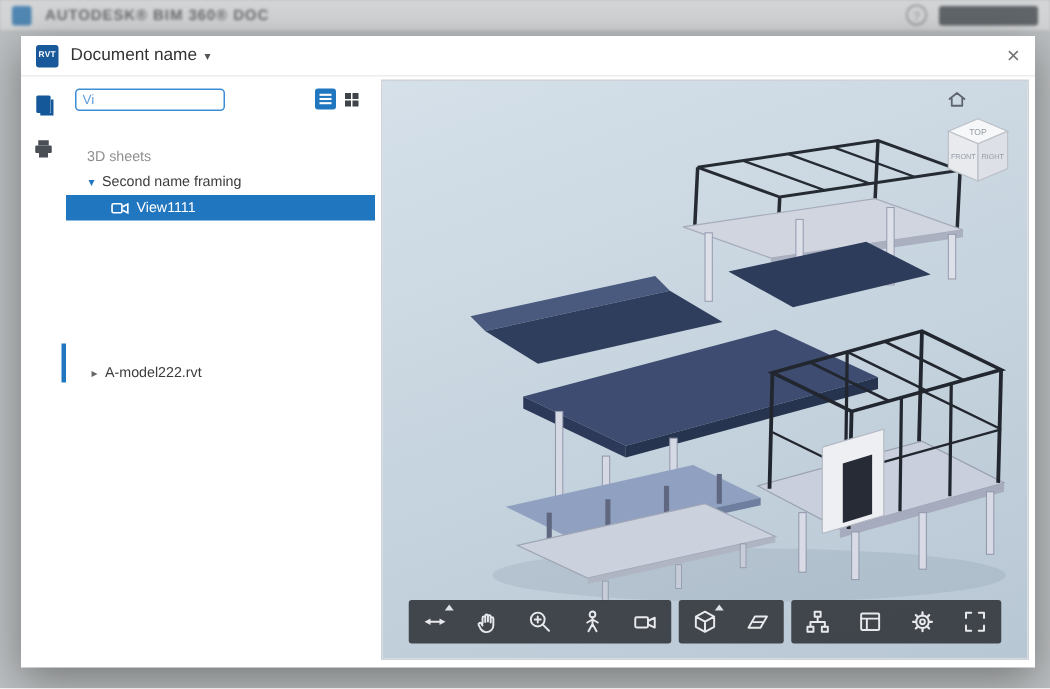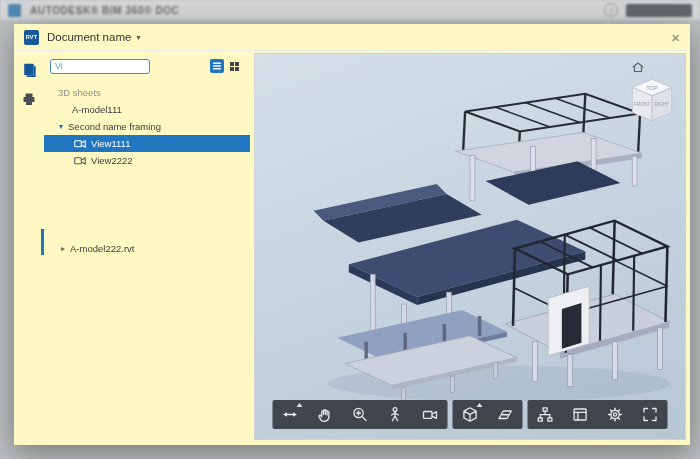--- a/index.html
+++ b/index.html
@@ -11,21 +11,21 @@
              display:flex;align-items:center;padding:0 8px;filter:blur(1.1px);}
   .bg-app-icon{width:13px;height:13px;background:#1f7ac4;border-radius:2px;margin-right:9px;}
   .bg-title{font-size:10px;font-weight:bold;color:#4a4a4a;letter-spacing:.6px;white-space:nowrap;}
   .bg-right{margin-left:auto;display:flex;align-items:center;gap:8px;}
   .bg-help{width:12px;height:12px;border:1px solid #8a8a8a;border-radius:50%;
            font-size:8px;color:#8a8a8a;display:flex;align-items:center;justify-content:center;}
   .bg-btn{width:66px;height:13px;background:#3c4046;border-radius:2px;}
   .bg-dim{position:absolute;inset:0;background:rgba(150,154,158,.42);}
 
   
-  .modal{position:absolute;left:14px;top:24px;width:676px;height:421px;background:#fef9c3;
+  .modal{position:absolute;left:14px;top:24px;width:676px;height:421px;background:#ffffff;
          box-shadow:0 8px 28px rgba(0,0,0,.38);display:flex;flex-direction:column;}
   .titlebar{flex:0 0 26px;display:flex;align-items:center;padding:0 10px;border-bottom:1px solid #ececec;}
   .rvt-badge{width:15px;height:15px;background:#18599c;color:#fff;font-size:5.5px;font-weight:bold;
              display:flex;align-items:center;justify-content:center;border-radius:2px;letter-spacing:.2px;}
   .doc-title{font-size:11.5px;color:#333;margin-left:8px;}
   .title-caret{font-size:8px;color:#555;margin-left:5px;}
   .close-btn{margin-left:auto;font-size:15px;color:#777;line-height:1;cursor:pointer;}
 
   .modal-body{flex:1;display:flex;min-height:0;position:relative;}
 
@@ -35,21 +35,21 @@
   .scroll-thumb{position:absolute;left:27px;top:178px;width:3px;height:26px;background:#2176c0;z-index:3;}
 
   
   .panel{flex:0 0 206px;position:relative;padding-top:5px;}
   .panel-top{display:flex;align-items:center;height:20px;padding:0 9px 0 6px;gap:40px;}
   .search-input{width:100px;height:15px;border:1px solid #3e8ed6;border-radius:3px;font-size:9px;
                 color:#5f9fd8;padding:0 4px;outline:none;font-family:inherit;box-sizing:border-box;}
   .view-toggles{margin-left:auto;display:flex;gap:3px;}
   .toggle{width:14px;height:14px;border-radius:2px;display:flex;align-items:center;justify-content:center;}
   .toggle.list{background:#2176c0;}
-  .tree{margin-top:8px;font-size:9.5px;color:#3c3c3c;}
+  .tree{margin-top:20px;font-size:9.5px;color:#3c3c3c;}
   .trow{height:17px;display:flex;align-items:center;cursor:default;}
   .trow.group{color:#8f8f8f;padding-left:14px;}
   .trow.item{padding-left:28px;}
   .trow.folder{padding-left:15px;gap:5px;}
   .trow.folder .caret{color:#2176c0;font-size:8px;}
   .trow.view{padding-left:30px;gap:5px;}
   .trow.view.sel{background:#2176c0;color:#ffffff;}
   .trow.model{padding-left:17px;gap:5px;}
   .trow.model .caret{color:#666;font-size:8px;}
   .cam-ic{display:flex;align-items:center;}
@@ -135,44 +135,32 @@
                   </g>
               </svg>
             </div>
           </div>
         </div>
 
         <div class="tree">
           <div class="trow group">
             <span>3D sheets</span>
           </div>
-          <div class="trow item">
-            <span>A-model111</span>
-          </div>
           <div class="trow folder">
             <span class="caret">▾</span>
             <span>Second name framing</span>
           </div>
           <div class="trow view sel">
             <span class="cam-ic">
               <svg width="12" height="10" viewBox="0 0 12 10" stroke="#ffffff" fill="none" stroke-width="1.1">
                 <rect x="0.7" y="1.8" width="6.6" height="6" rx="1"></rect>
                   <path d="M7.8,3.8 L11.2,2 V8 L7.8,6.2"></path>
               </svg>
             </span>
             <span>View1111</span>
-          </div>
-          <div class="trow view">
-            <span class="cam-ic">
-              <svg width="12" height="10" viewBox="0 0 12 10" stroke="#565b61" fill="none" stroke-width="1.1">
-                <rect x="0.7" y="1.8" width="6.6" height="6" rx="1"></rect>
-                  <path d="M7.8,3.8 L11.2,2 V8 L7.8,6.2"></path>
-              </svg>
-            </span>
-            <span>View2222</span>
           </div>
           <div class="trow model">
             <span class="caret">▸</span>
             <span>A-model222.rvt</span>
           </div>
         </div>
       </div>
 
       <div class="viewport">
 

